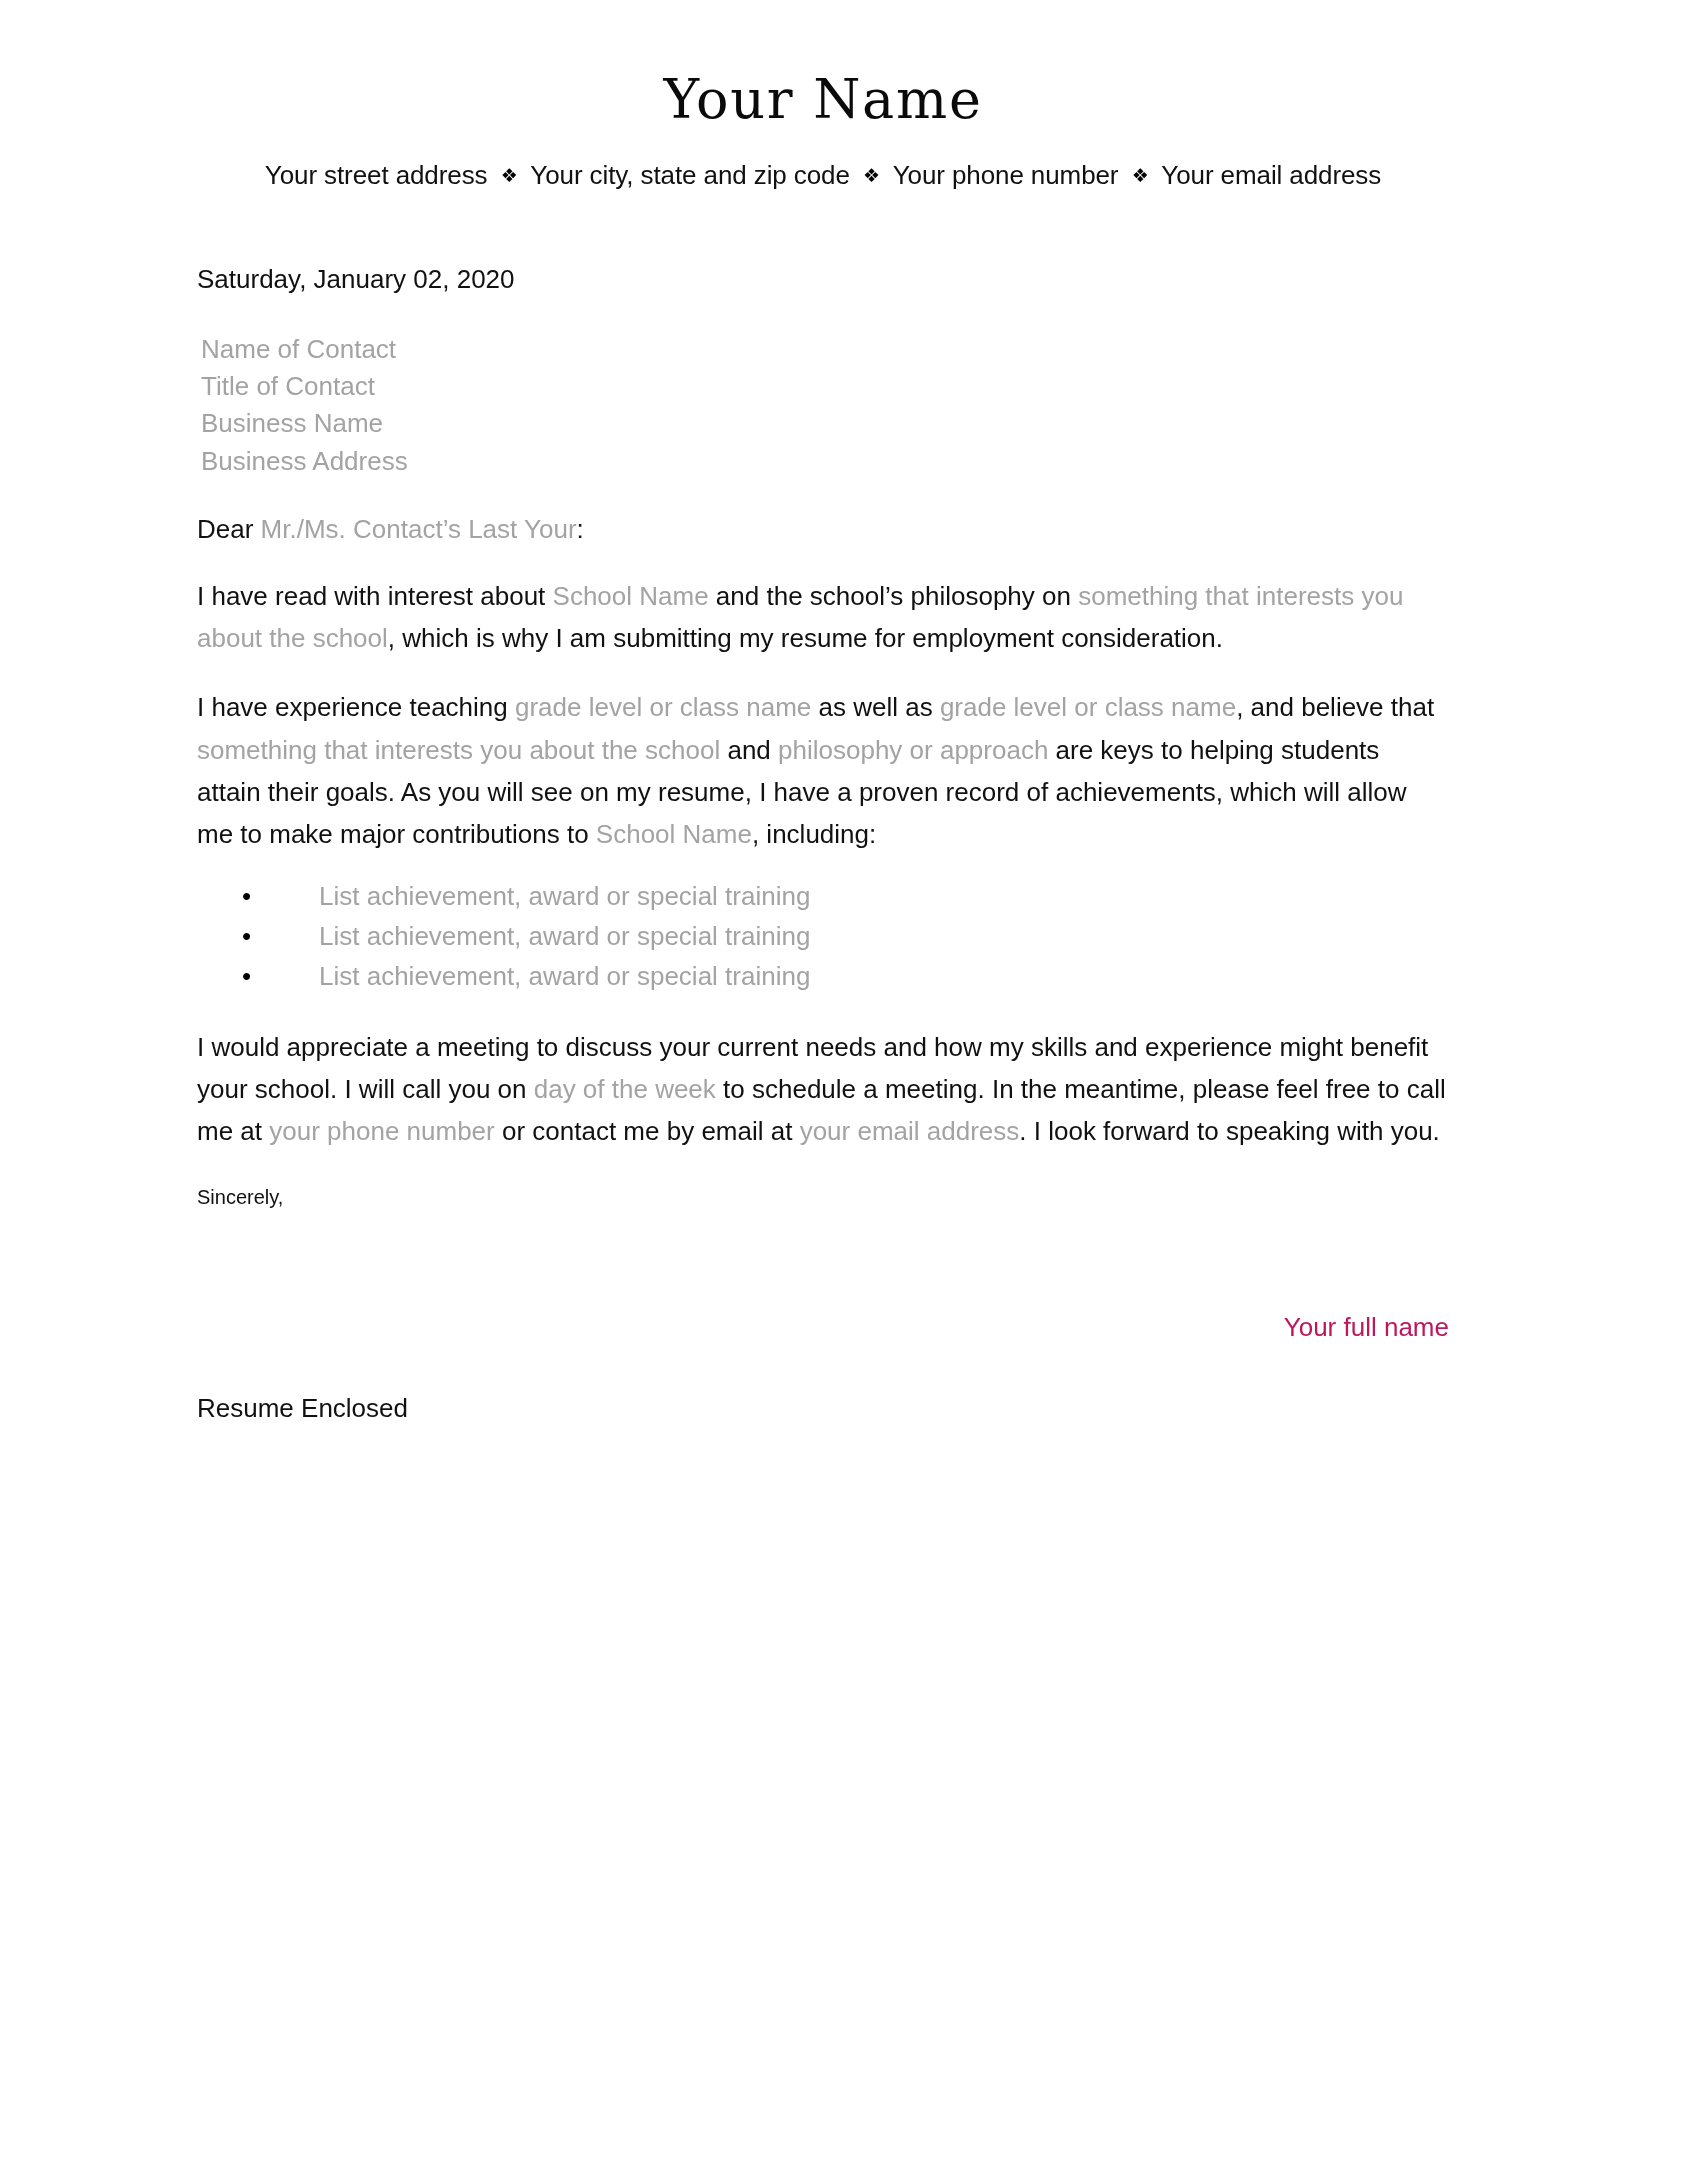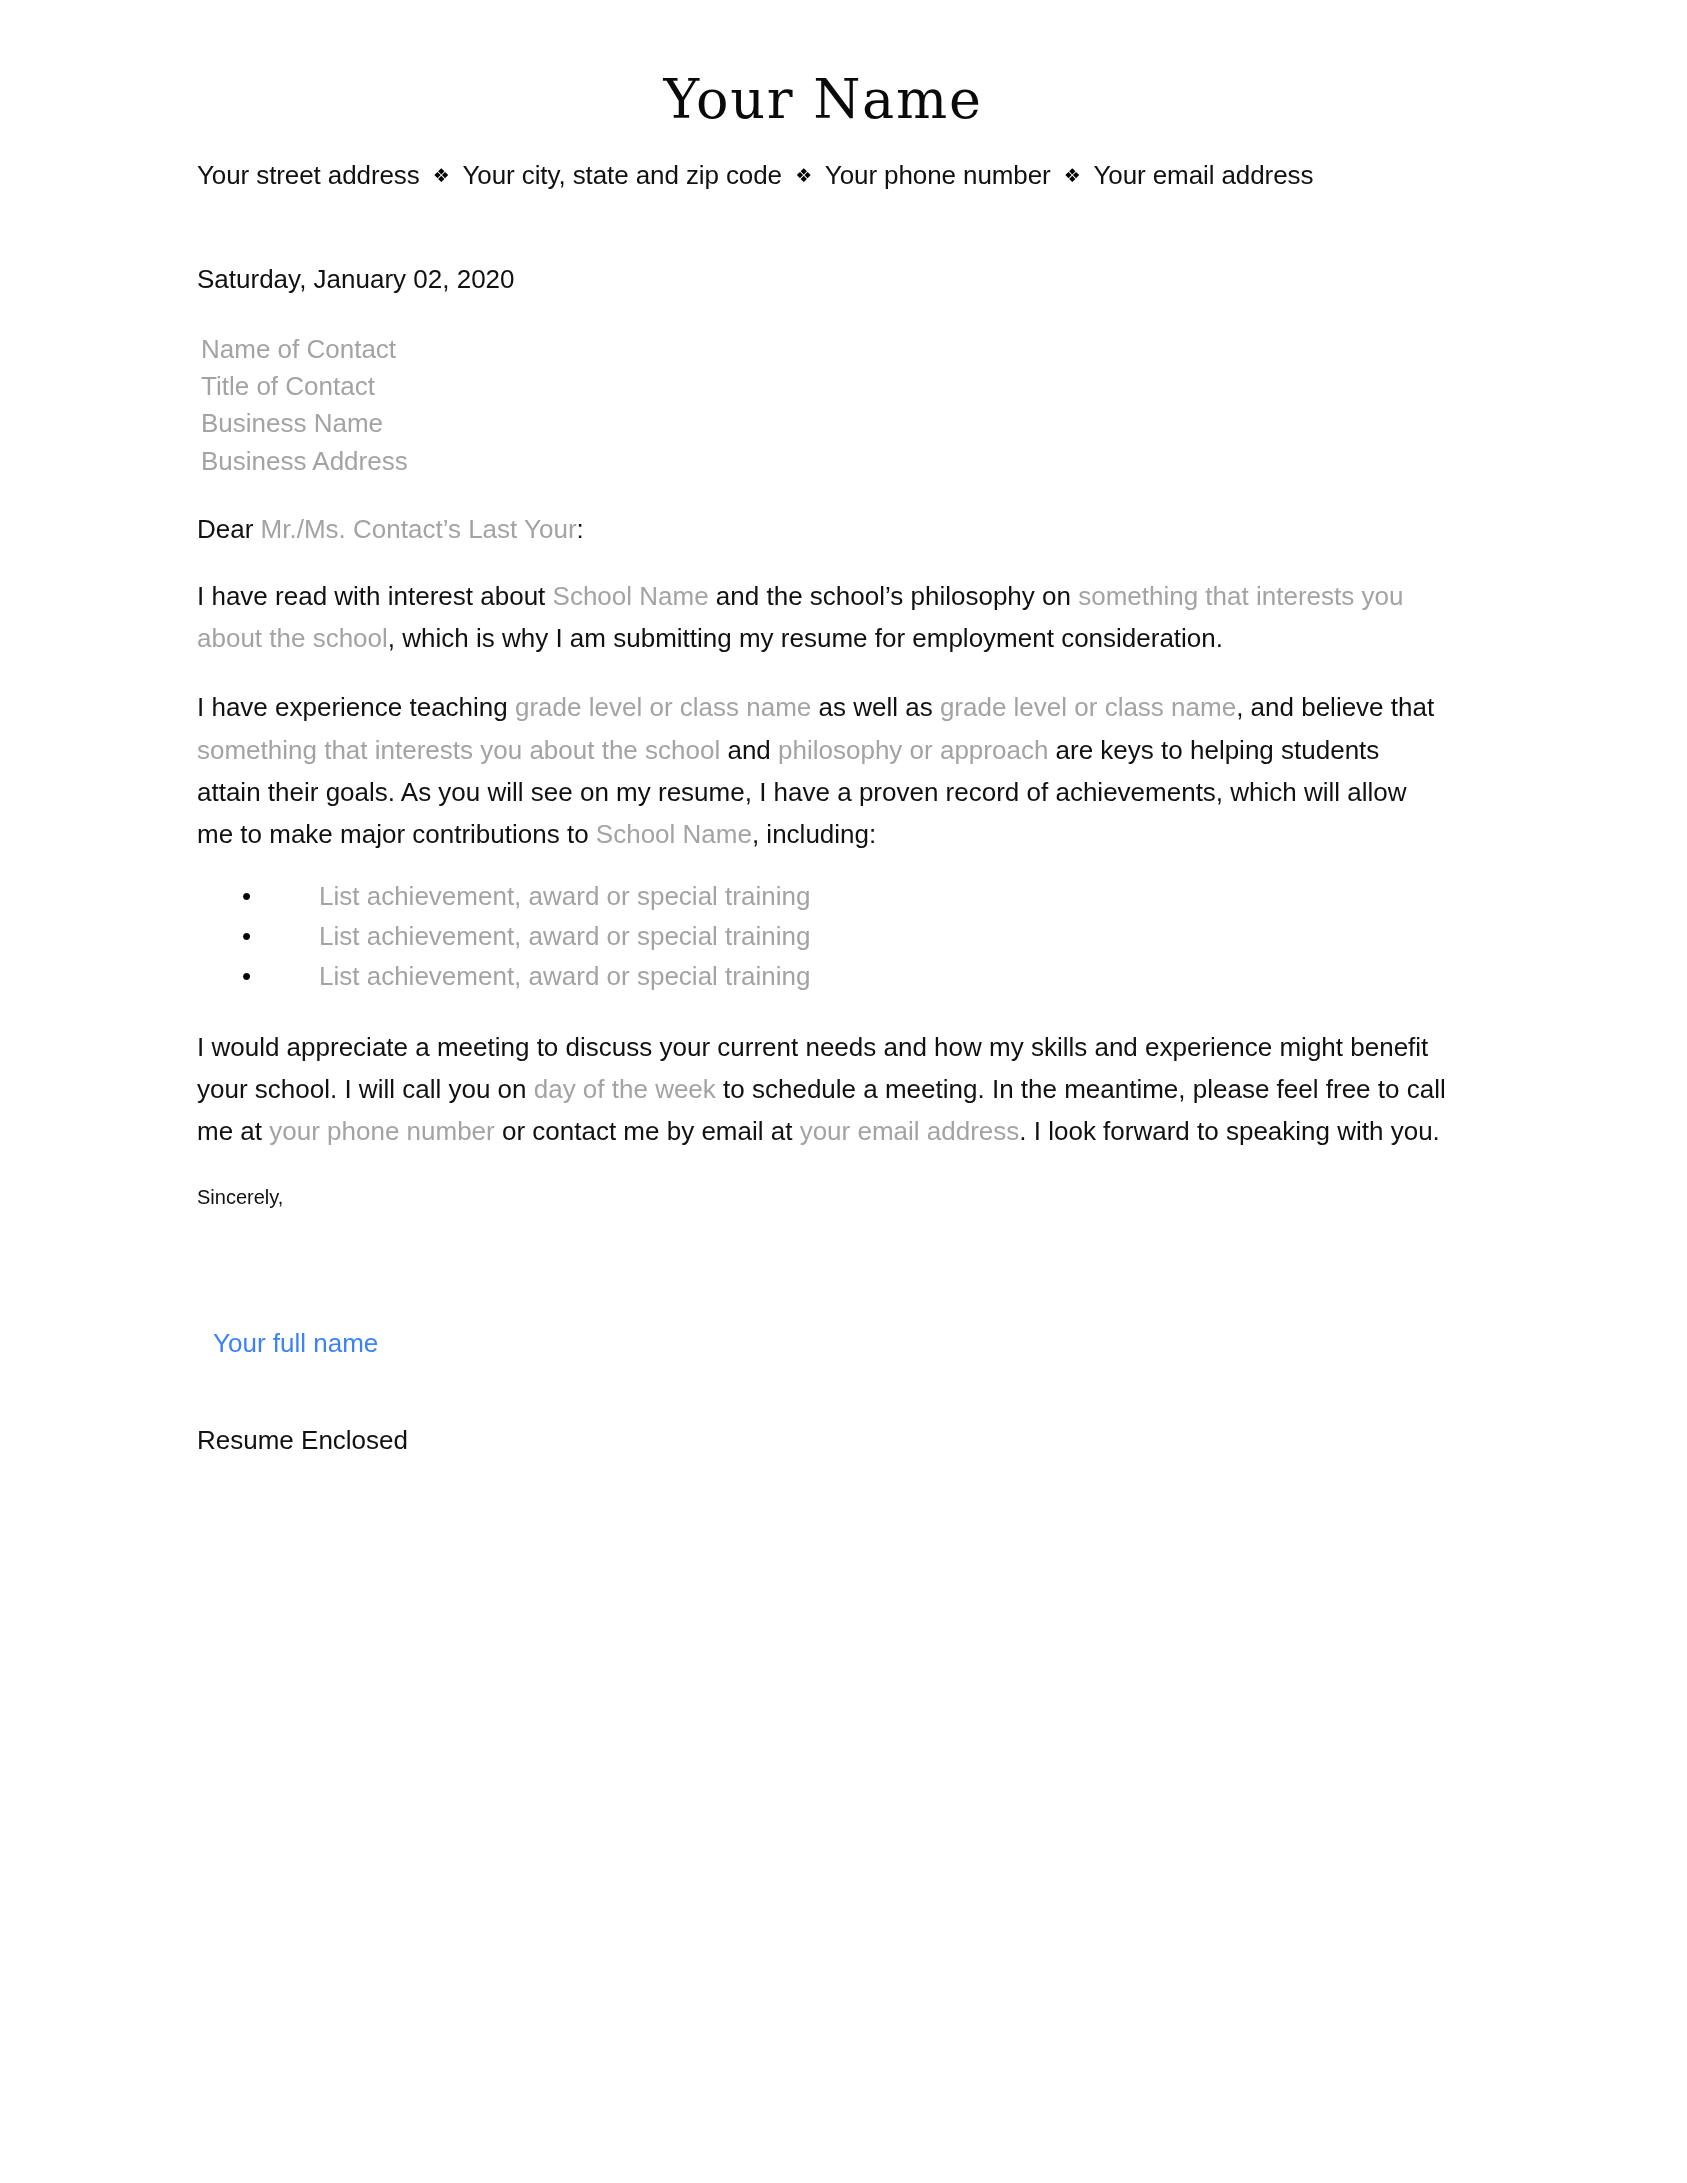--- a/index.html
+++ b/index.html
@@ -27,20 +27,21 @@
     font-family: "DejaVu Serif", "Liberation Serif", serif;
     font-size: 54px;
     font-weight: 400;
     letter-spacing: 1.7px;
     color: #0a0a0a;
     margin: 0;
     padding-top: 72px;
     line-height: 1.05;
   }
   .letterhead-contact {
+    text-align: center;
     font-size: 26px;
     color: #111111;
     margin: 0;
     padding-top: 31px;
     letter-spacing: -0.1px;
     white-space: nowrap;
   }
   .sep-diamond {
     font-size: 19px;
     vertical-align: 1.7px;
@@ -101,24 +102,25 @@
   }
   .sign-off {
     font-size: 20px;
     margin: 0;
     padding-top: 31px;
     color: #111111;
     line-height: 1.42;
   }
   .signature-name {
     font-size: 26px;
-    margin: 16px;
+    margin: 0;
     padding-top: 98px;
-    color: #3b82f6;
+    color: #be185d;
     line-height: 1.42;
+    text-align: right;
   }
   .enclosure {
     font-size: 26px;
     margin: 0;
     padding-top: 44px;
     color: #111111;
     line-height: 1.42;
   }
 </style>
 </head>

